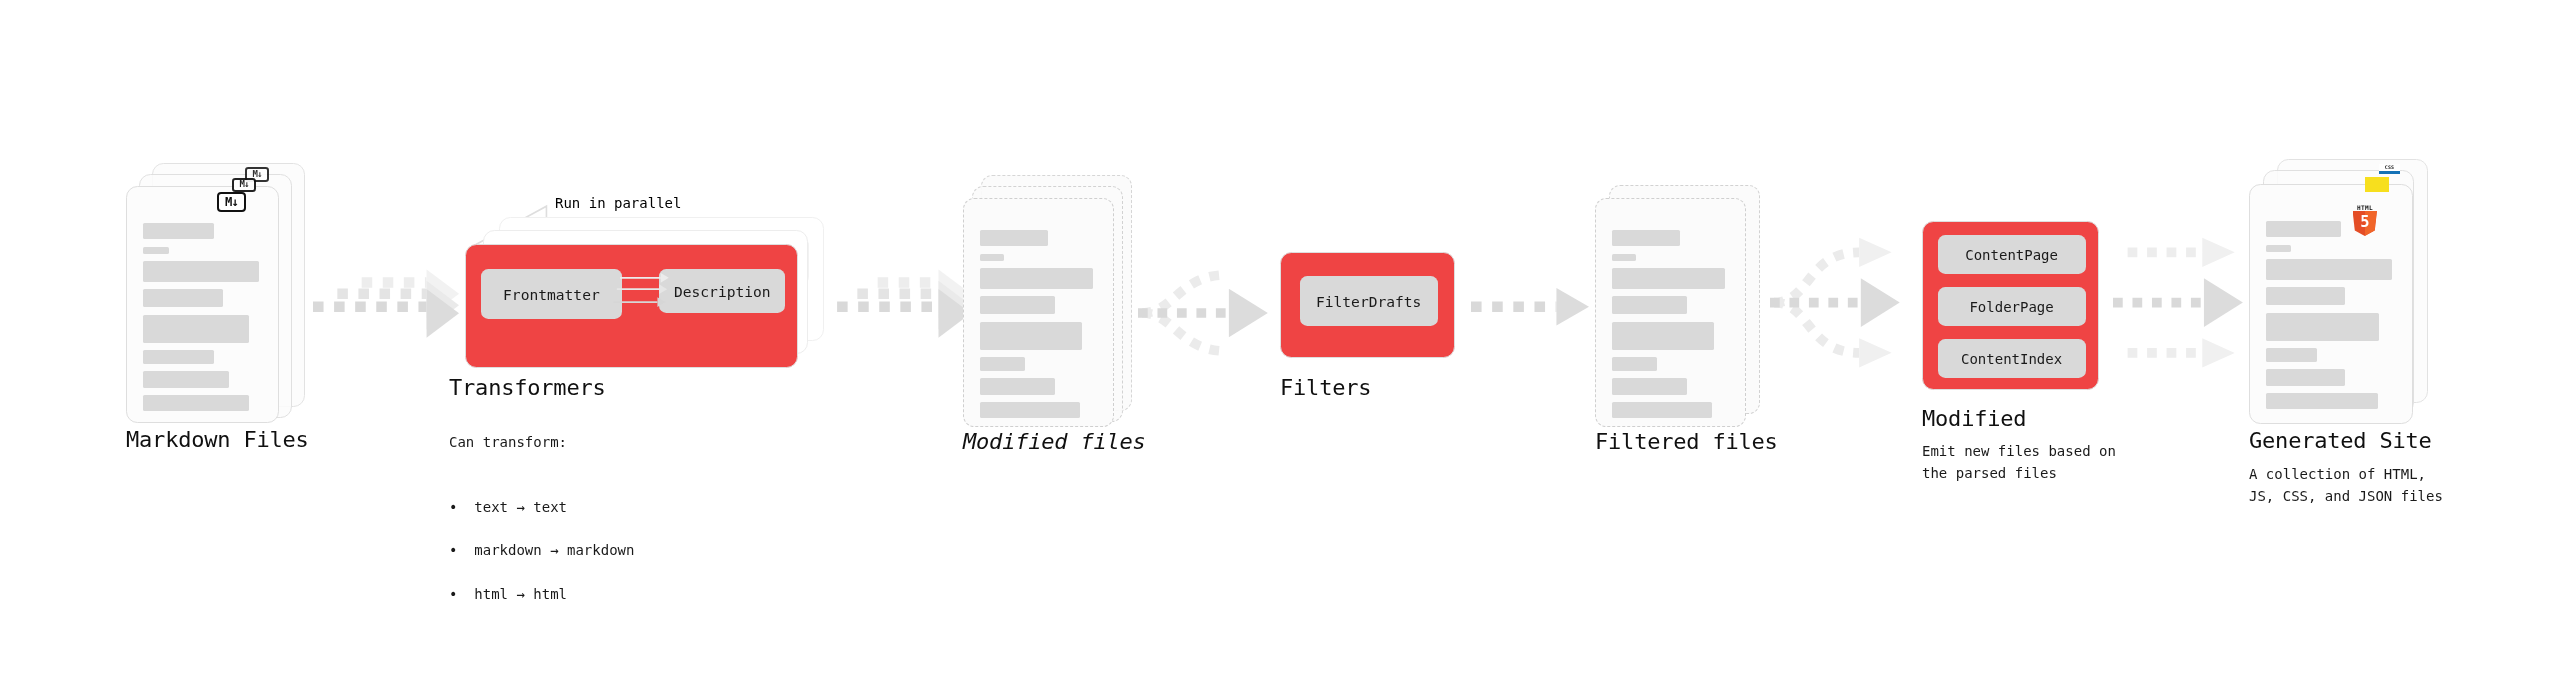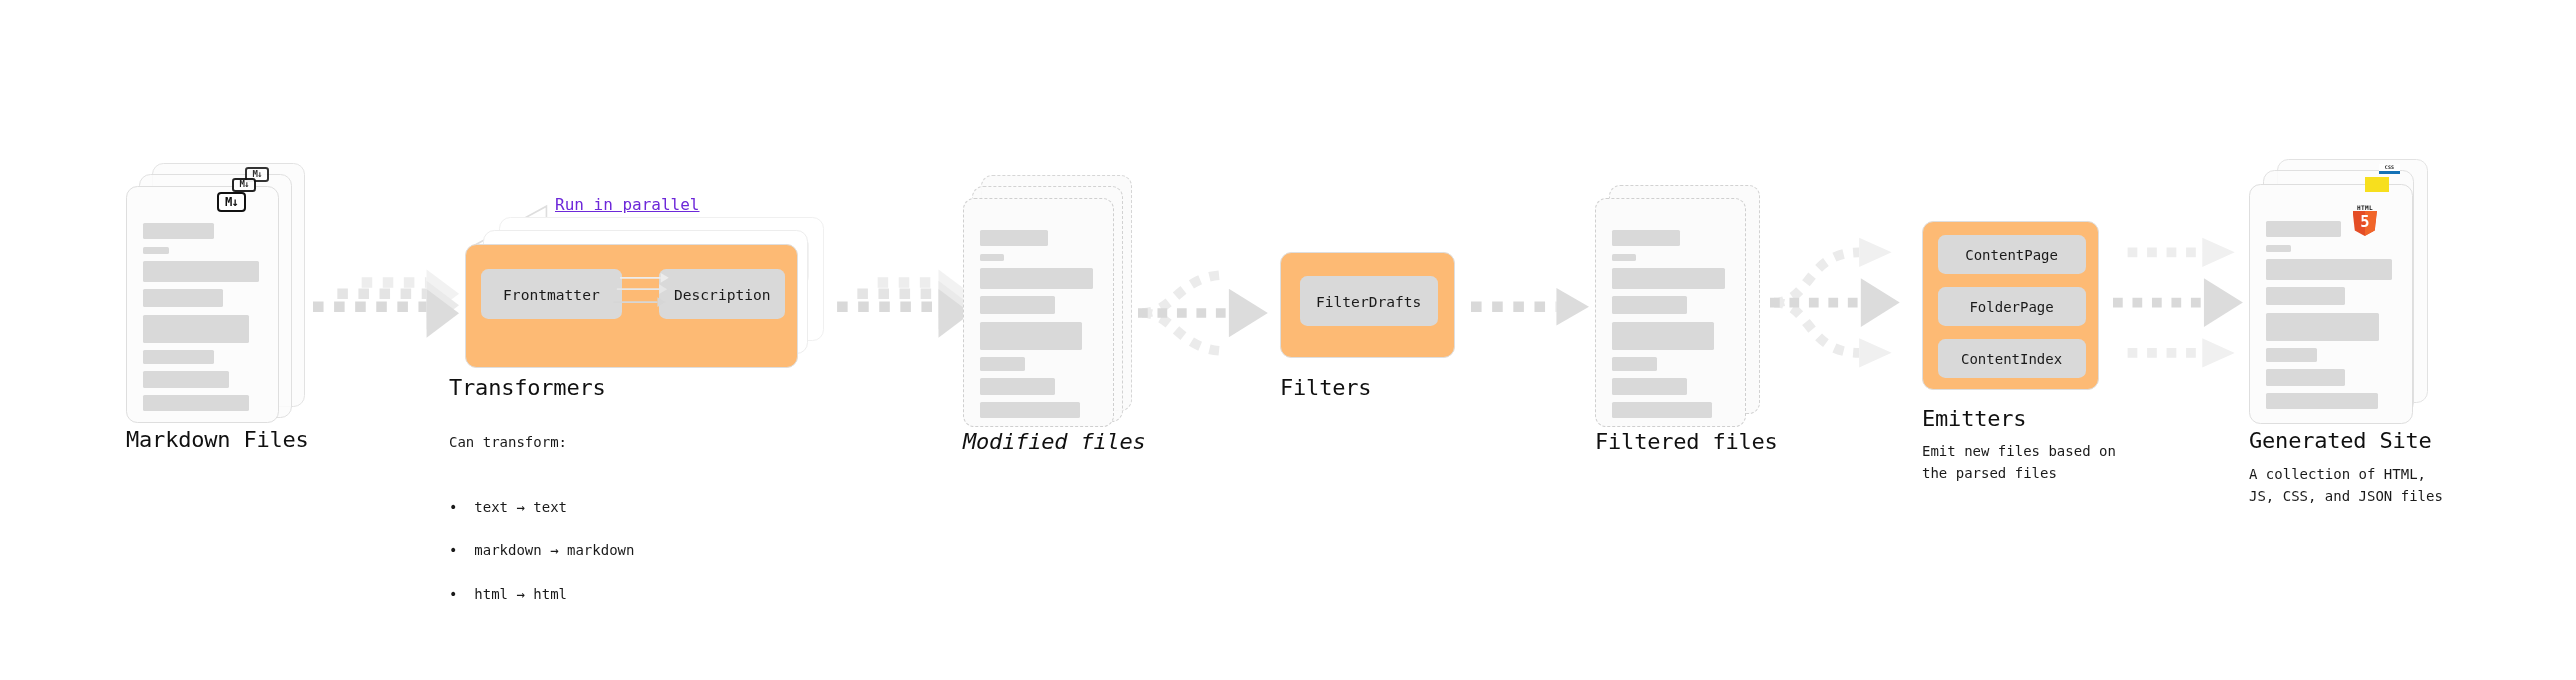--- a/index.html
+++ b/index.html
@@ -113,21 +113,21 @@
   }
 
   .js-badge {
     width: 24.4px; height: 14.6px;
     background: #f7df1e;
   }
 
   
   .procbox {
     position: absolute;
-    background: #fdba74;
+    background: #ef4444;
     border: 1.3px solid #dedede;
     border-radius: 11.4px;
   }
   .procbox.ghost {
     background: #ffffff;
     border-color: #ededed;
   }
   .chip {
     position: absolute;
     background: #d9d9d9;
@@ -153,24 +153,23 @@
     font-size: 14px;
     line-height: 1.55;
     color: #1a1a1a;
     white-space: pre-line;
   }
   .sub ul { list-style: none; }
   .sub li::before { content: "\2022\00a0\00a0"; }
 
   .callout-text {
     position: absolute;
-    font-size: 16px;
-    color: #6d28d9;
+    font-size: 14px;
+    color: #000000;
     white-space: nowrap;
-    text-decoration: underline;
   }
 
   svg { position: absolute; overflow: visible; }
 </style>
 </head>
 <body>
 
 <div id="stage">
 
   <div class="stack" style="left:126px; top:163px; width:179px; height:260px;">
@@ -223,21 +222,21 @@
       <div class="chip ghost2" style="left:19.5px; top:19.5px; width:114px; height:46px;"></div>
       <div class="chip ghost2" style="left:195px; top:19.5px; width:114px; height:46px;"></div>
     </div>
     <div class="procbox ghost" style="left:34px; top:31px; width:325px; height:124px; border-color:#ededed;">
       <div class="chip ghost" style="left:19.5px; top:18px; width:114px; height:47px;"></div>
       <div class="chip ghost" style="left:195px; top:18px; width:114px; height:47px;"></div>
     </div>
 
     <div class="procbox" style="left:16.3px; top:45px; width:333px; height:124px;">
       <div class="chip" style="left:14.6px; top:24.4px; width:141px; height:50px;">Frontmatter</div>
-      <div class="chip" style="left:193px; top:24.4px; width:126px; height:50px;">Description</div>
+      <div class="chip" style="left:193px; top:24.4px; width:126px; height:44px;">Description</div>
     </div>
 
     <svg style="left:163px; top:77px; width:73px; height:49px;" viewBox="0 0 90 60" width="73" height="49">
       <g fill="none" stroke="#ececec" stroke-width="2.2">
         <line x1="10" y1="2" x2="60" y2="2"></line>
       </g>
       <polygon points="60,-4 70,2 60,8" fill="#ececec"></polygon>
       <g fill="none" stroke="#e6e6e6" stroke-width="2.2">
         <line x1="6" y1="16" x2="58" y2="16"></line>
       </g>
@@ -345,21 +344,21 @@
       <line x1="0" y1="82" x2="112" y2="82"></line>
     </g>
     <polygon points="112,52 160,82 112,112" fill="#dcdcdc"></polygon>
   </svg>
 
   <div class="procbox" style="left:1922px; top:221px; width:177px; height:169px;">
     <div class="chip" style="left:14.6px; top:13px; width:148px; height:39px; font-size:14px;">ContentPage</div>
     <div class="chip" style="left:14.6px; top:65px; width:148px; height:39px; font-size:14px;">FolderPage</div>
     <div class="chip" style="left:14.6px; top:117px; width:148px; height:39px; font-size:14px;">ContentIndex</div>
   </div>
-  <div class="title" style="left:1922px; top:406px;">Emitters</div>
+  <div class="title" style="left:1922px; top:406px;">Modified</div>
   <div class="sub" style="left:1922px; top:441px;">Emit new files based on
 the parsed files</div>
 
   <svg style="left:2113px; top:236px; width:138px; height:134px;" viewBox="0 0 170 165" width="138" height="134">
     <g fill="none" stroke="#ededed" stroke-width="12" stroke-dasharray="12 12">
       <line x1="18" y1="20" x2="110" y2="20"></line>
       <line x1="18" y1="144" x2="110" y2="144"></line>
     </g>
     <polygon points="110,2 150,20 110,38" fill="#f0f0f0"></polygon>
     <polygon points="110,126 150,144 110,162" fill="#f0f0f0"></polygon>

